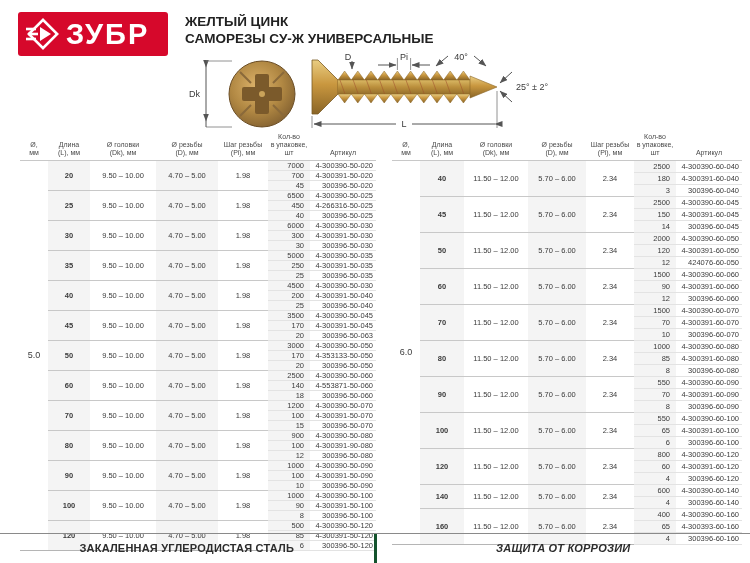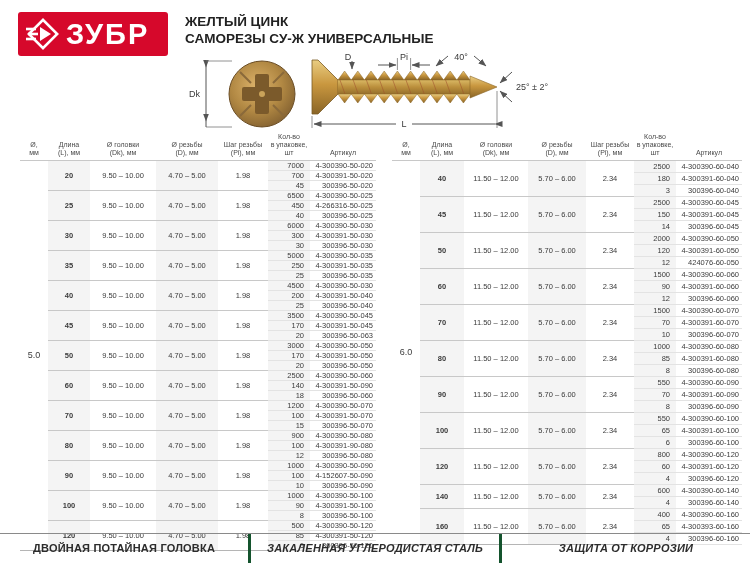--- a/index.html
+++ b/index.html
@@ -301,37 +301,37 @@
       <tr class="gs">
         <td rowspan="3" class="c-len">50</td>
         <td rowspan="3" class="c-head">9.50 – 10.00</td>
         <td rowspan="3" class="c-thr">4.70 – 5.00</td>
         <td rowspan="3" class="c-pitch">1.98</td>
         <td class="c-qty">3000</td>
         <td class="c-art">4-300390-50-050</td>
       </tr>
       <tr>
         <td class="c-qty">170</td>
-        <td class="c-art">4-300391-50-050</td>
+        <td class="c-art">4-353133-50-050</td>
       </tr>
       <tr>
         <td class="c-qty">20</td>
         <td class="c-art">300396-50-050</td>
       </tr>
       <tr class="gs">
         <td rowspan="3" class="c-len">60</td>
         <td rowspan="3" class="c-head">9.50 – 10.00</td>
         <td rowspan="3" class="c-thr">4.70 – 5.00</td>
         <td rowspan="3" class="c-pitch">1.98</td>
         <td class="c-qty">2500</td>
         <td class="c-art">4-300390-50-060</td>
       </tr>
       <tr>
         <td class="c-qty">140</td>
-        <td class="c-art">4-300391-50-090</td>
+        <td class="c-art">4-553871-50-060</td>
       </tr>
       <tr>
         <td class="c-qty">18</td>
         <td class="c-art">300396-50-060</td>
       </tr>
       <tr class="gs">
         <td rowspan="3" class="c-len">70</td>
         <td rowspan="3" class="c-head">9.50 – 10.00</td>
         <td rowspan="3" class="c-thr">4.70 – 5.00</td>
         <td rowspan="3" class="c-pitch">1.98</td>
@@ -365,21 +365,21 @@
       <tr class="gs">
         <td rowspan="3" class="c-len">90</td>
         <td rowspan="3" class="c-head">9.50 – 10.00</td>
         <td rowspan="3" class="c-thr">4.70 – 5.00</td>
         <td rowspan="3" class="c-pitch">1.98</td>
         <td class="c-qty">1000</td>
         <td class="c-art">4-300390-50-090</td>
       </tr>
       <tr>
         <td class="c-qty">100</td>
-        <td class="c-art">4-152607-50-090</td>
+        <td class="c-art">4-300391-50-090</td>
       </tr>
       <tr>
         <td class="c-qty">10</td>
         <td class="c-art">300396-50-090</td>
       </tr>
       <tr class="gs">
         <td rowspan="3" class="c-len">100</td>
         <td rowspan="3" class="c-head">9.50 – 10.00</td>
         <td rowspan="3" class="c-thr">4.70 – 5.00</td>
         <td rowspan="3" class="c-pitch">1.98</td>
@@ -626,16 +626,15 @@
         <td class="c-art">4-300393-60-160</td>
       </tr>
       <tr>
         <td class="c-qty">4</td>
         <td class="c-art">300396-60-160</td>
       </tr>
     </tbody>
   </table>
 
 <div class="footer">
-  <div class="fcell">ДВОЙНАЯ ПОТАЙНАЯ ГОЛОВКА</div>
   <div class="fcell">ЗАКАЛЕННАЯ УГЛЕРОДИСТАЯ СТАЛЬ</div>
   <div class="fcell">ЗАЩИТА ОТ КОРРОЗИИ</div>
 </div>
 
 </body></html>

